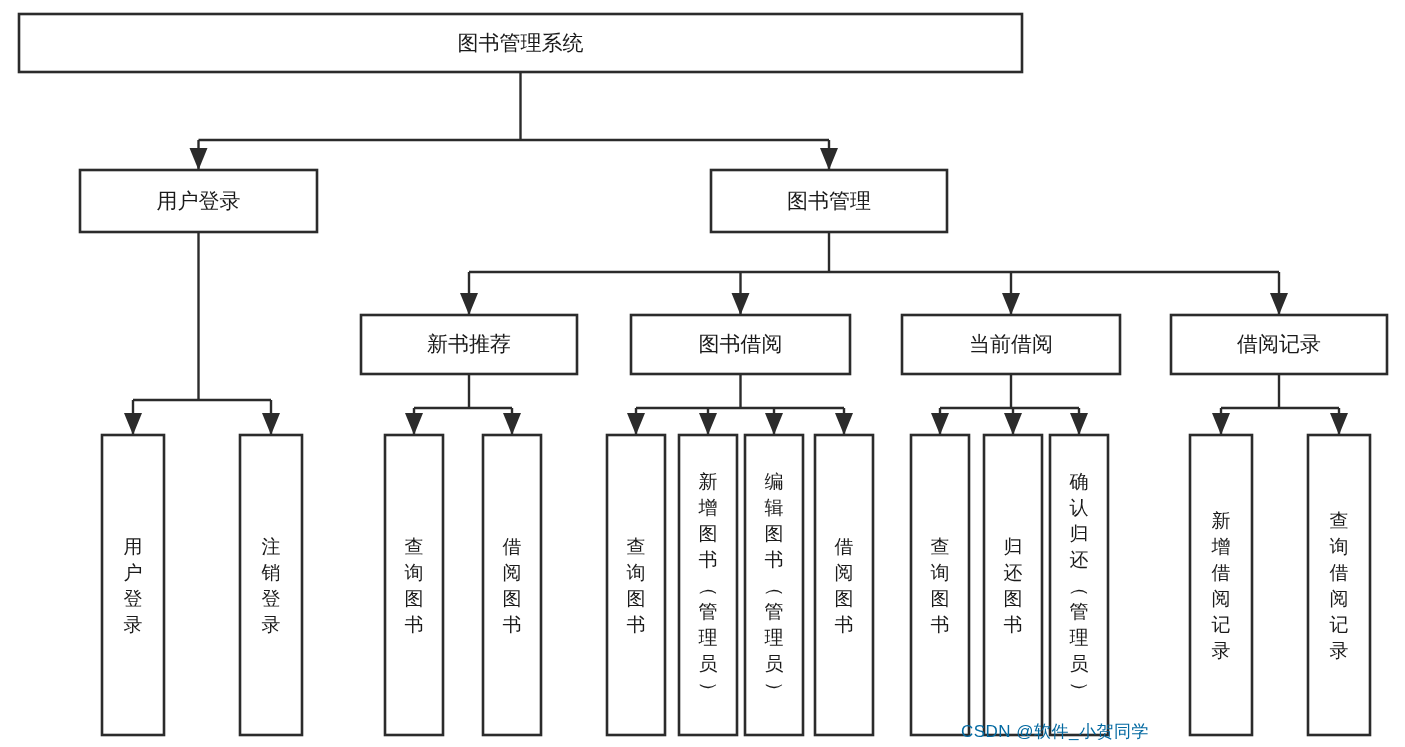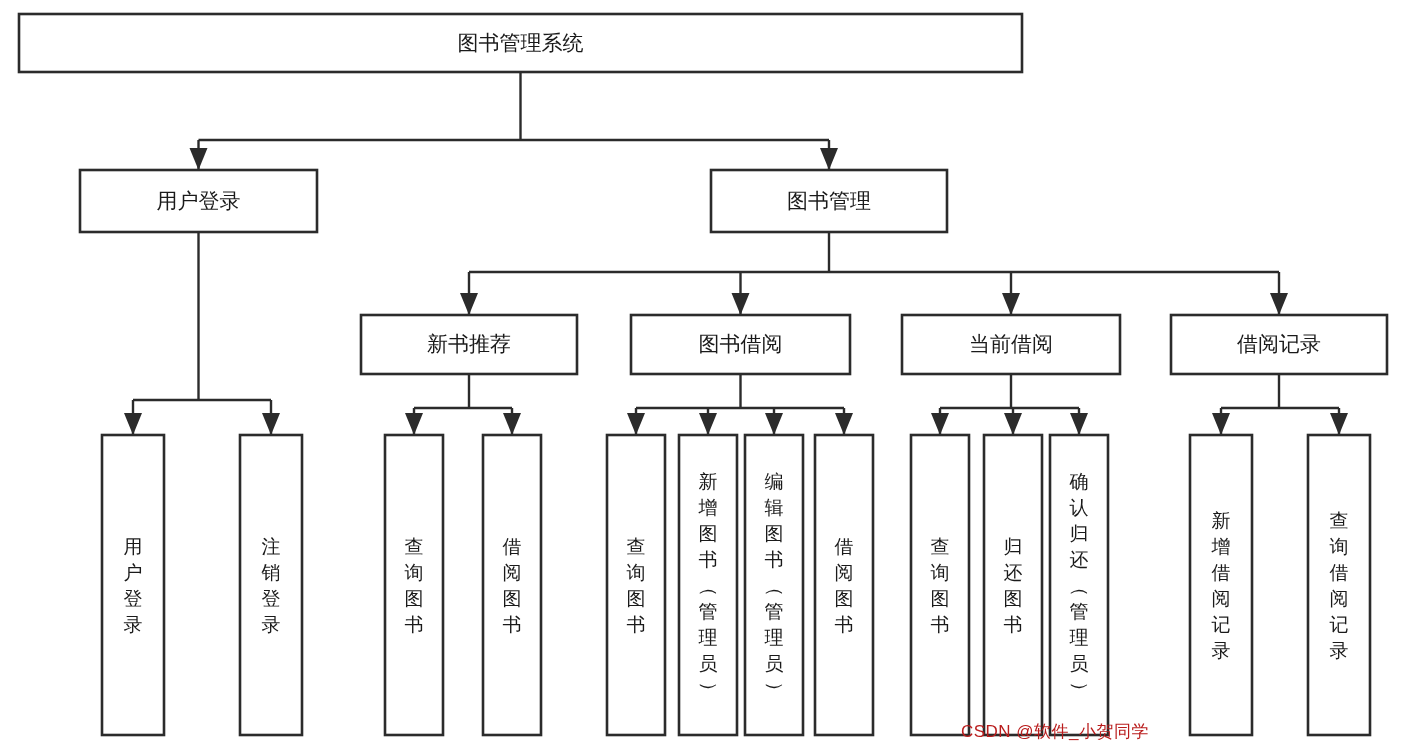--- a/index.html
+++ b/index.html
@@ -14,21 +14,21 @@
   .arrow-head{fill:#2b2b2b;stroke:none;}
   .node-label{
     fill:#1a1a1a;font-family:"Liberation Sans","DejaVu Sans",sans-serif;
     text-anchor:middle;dominant-baseline:middle;
   }
   .label-h{font-size:21px;}
   .vert-char{font-size:19px;fill:#1a1a1a;text-anchor:middle;
     font-family:"Liberation Sans","DejaVu Sans",sans-serif;}
   .watermark{
     position:absolute;right:8px;bottom:4px;
-    font-size:17px;color:#b91c1c;white-space:nowrap;
+    font-size:17px;color:#0369a1;white-space:nowrap;
     font-family:"Liberation Sans","DejaVu Sans",sans-serif;
     letter-spacing:0.5px;
   }
 </style>
 </head>
 <body>
 
 <div id="diagram-root">
   <svg id="flowchart" viewBox="0 0 1405 747" xmlns="http://www.w3.org/2000/svg">
     <g id="connectors">

